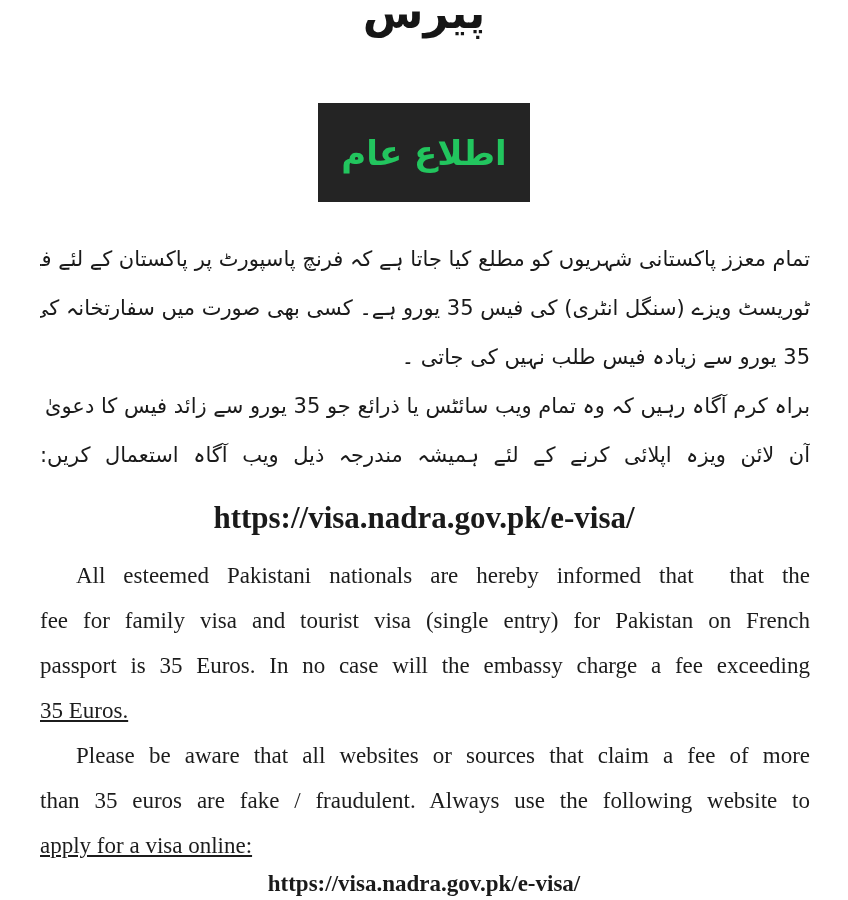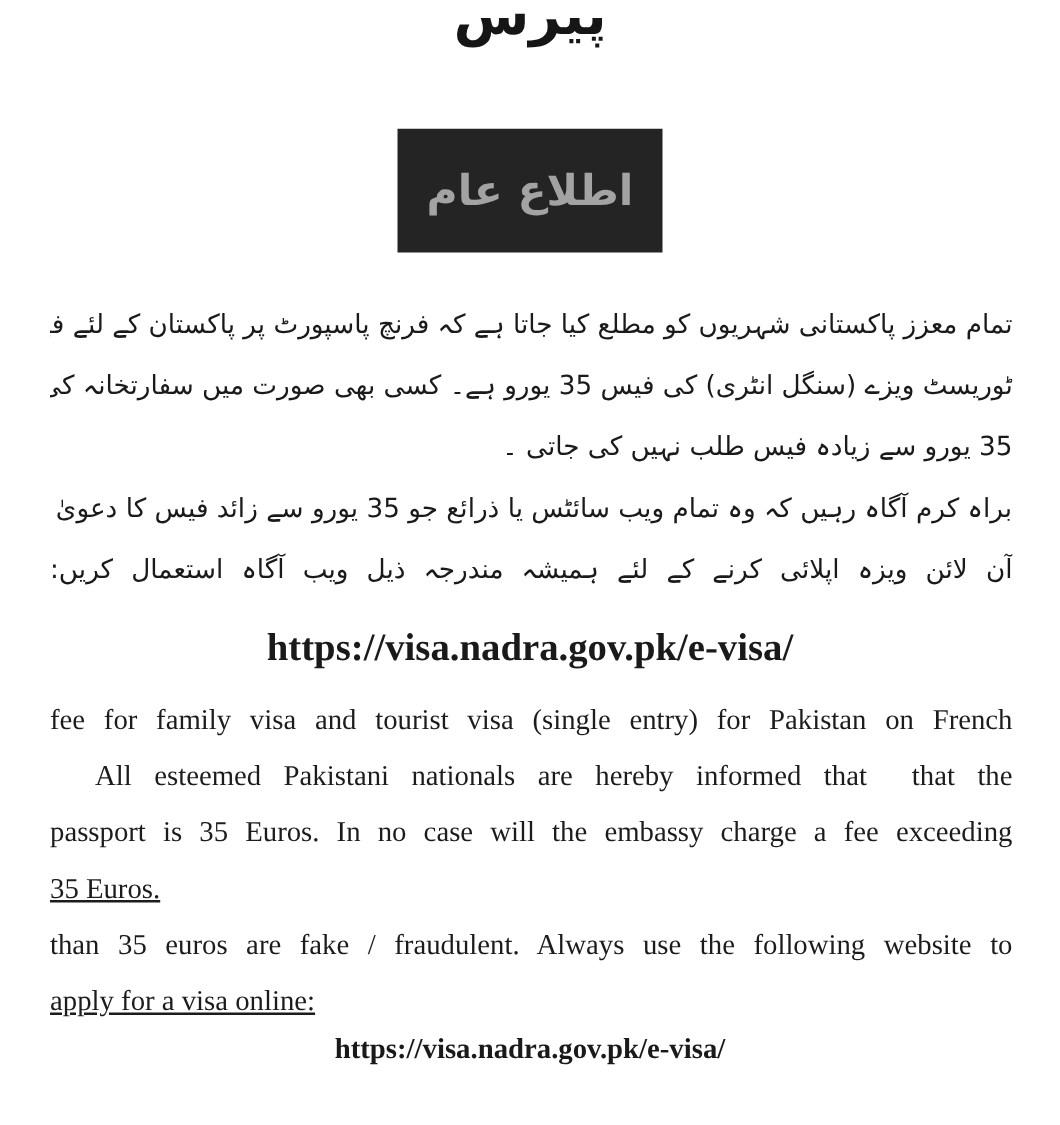--- a/index.html
+++ b/index.html
@@ -24,21 +24,21 @@
   .banner{
     width:212px;height:99px;
     margin:64px auto 0 auto;
     background:#242424;
     display:flex;align-items:center;justify-content:center;
   }
   .banner-text{
     font-family:"DejaVu Sans", sans-serif;
     font-weight:bold;
     font-size:34px;
-    color:#a3a3a3;
+    color:#22c55e;
     direction:rtl;
   }
   .urdu-block{
     margin:33px 38px 0 40px;
     overflow:hidden;
   }
   .u-line{
     direction:rtl;
     font-family:"DejaVu Sans", sans-serif;
     font-size:21px;
@@ -105,23 +105,24 @@
     <div class="u-line">تمام معزز پاکستانی شہریوں کو مطلع کیا جاتا ہے کہ فرنچ پاسپورٹ پر پاکستان کے لئے فیملی ویزے اور</div>
     <div class="u-line">ٹوریسٹ ویزے (سنگل انٹری) کی فیس 35 یورو ہے۔ کسی بھی صورت میں سفارتخانہ کی جانب سے</div>
     <div class="u-line align-right">35 یورو سے زیادہ فیس طلب نہیں کی جاتی ۔</div>
     <div class="u-line">براہ کرم آگاہ رہیں کہ وہ تمام ویب سائٹس یا ذرائع جو 35 یورو سے زائد فیس کا دعویٰ کریں، جعلی ہیں ۔</div>
     <div class="u-line">آن لائن ویزہ اپلائی کرنے کے لئے ہمیشہ مندرجہ ذیل ویب آگاہ استعمال کریں:</div>
   </div>
 
   <div class="main-url">https://visa.nadra.gov.pk/e-visa/</div>
 
   <div class="english-block">
+    <div class="e-line indent">All esteemed Pakistani nationals are hereby informed that &nbsp;that the</div>
     <div class="e-line">fee for family visa and tourist visa (single entry) for Pakistan on French</div>
-    <div class="e-line indent">All esteemed Pakistani nationals are hereby informed that &nbsp;that the</div>
     <div class="e-line">passport is 35 Euros. In no case will the embassy charge a fee exceeding</div>
     <div class="e-line endline">35 Euros.</div>
+    <div class="e-line indent">Please be aware that all websites or sources that claim a fee of more</div>
     <div class="e-line">than 35 euros are fake / fraudulent. Always use the following website to</div>
     <div class="e-line endline">apply for a visa online:</div>
   </div>
 
   <div class="footer-url">https://visa.nadra.gov.pk/e-visa/</div>
 
 </div>
 
 </body></html>

